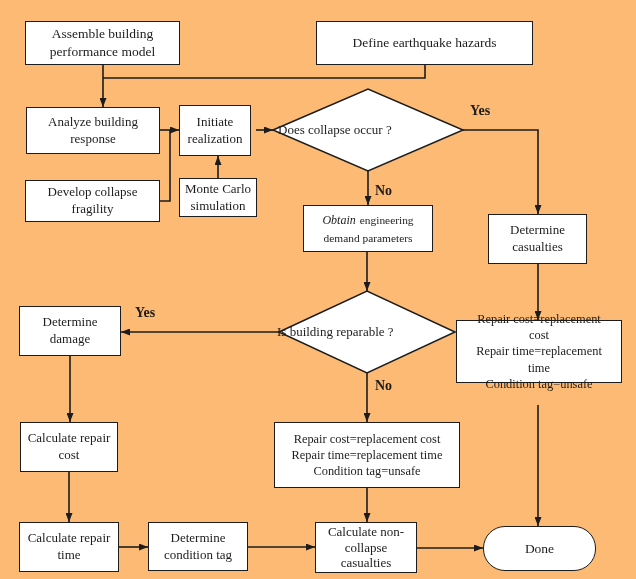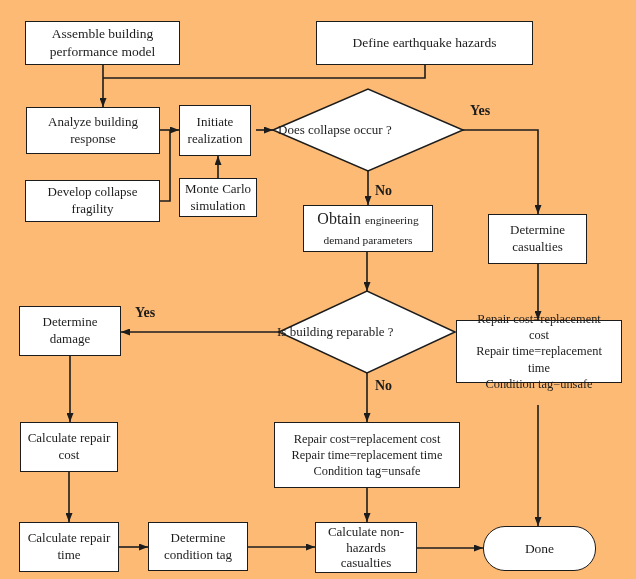--- a/index.html
+++ b/index.html
@@ -15,21 +15,21 @@
   }
   .lbl{white-space:pre-line;line-height:1.3;}
   .fs14{font-size:13.5px;}
   .fs12{font-size:12.4px;}
   .terminator{border-radius:22px;}
   .dtext{
     position:absolute;z-index:3;display:flex;align-items:center;justify-content:flex-start;
     text-align:center;font-size:13px;background:transparent;
   }
   .elabel{position:absolute;z-index:3;font-size:14px;line-height:1.1;font-weight:bold;}
-  .obtain-line1 .big{font-size:16px;}
+  .obtain-line1 .big{font-size:12px;font-style:italic;}
   .obtain-line1 .small, .obtain-line2{font-size:11.4px;}
   .obtain-line1 .small{margin-left:4px;}
   .obtain-wrap{line-height:1.55;}
 </style>
 </head>
 <body>
 
 <div id="canvas">
 
   <svg id="edges" width="636" height="579" viewBox="0 0 636 579">
@@ -143,21 +143,21 @@
 time</span>
   </div>
 
   <div class="node" style="left:148px;top:522px;width:100px;height:49px">
     <span class="lbl">Determine
 condition tag</span>
   </div>
 
   <div class="node" style="left:315px;top:522px;width:102px;height:51px">
     <span class="lbl" style="line-height:1.22">Calculate non-
-hazards
+collapse
 casualties</span>
   </div>
 
   <div class="node terminator fs14" style="left:483px;top:526px;width:113px;height:45px">
     <span class="lbl">Done</span>
   </div>
 
   <div class="elabel" style="left:470px;top:103px">Yes</div>
   <div class="elabel" style="left:375px;top:183px">No</div>
   <div class="elabel" style="left:135px;top:305px">Yes</div>

